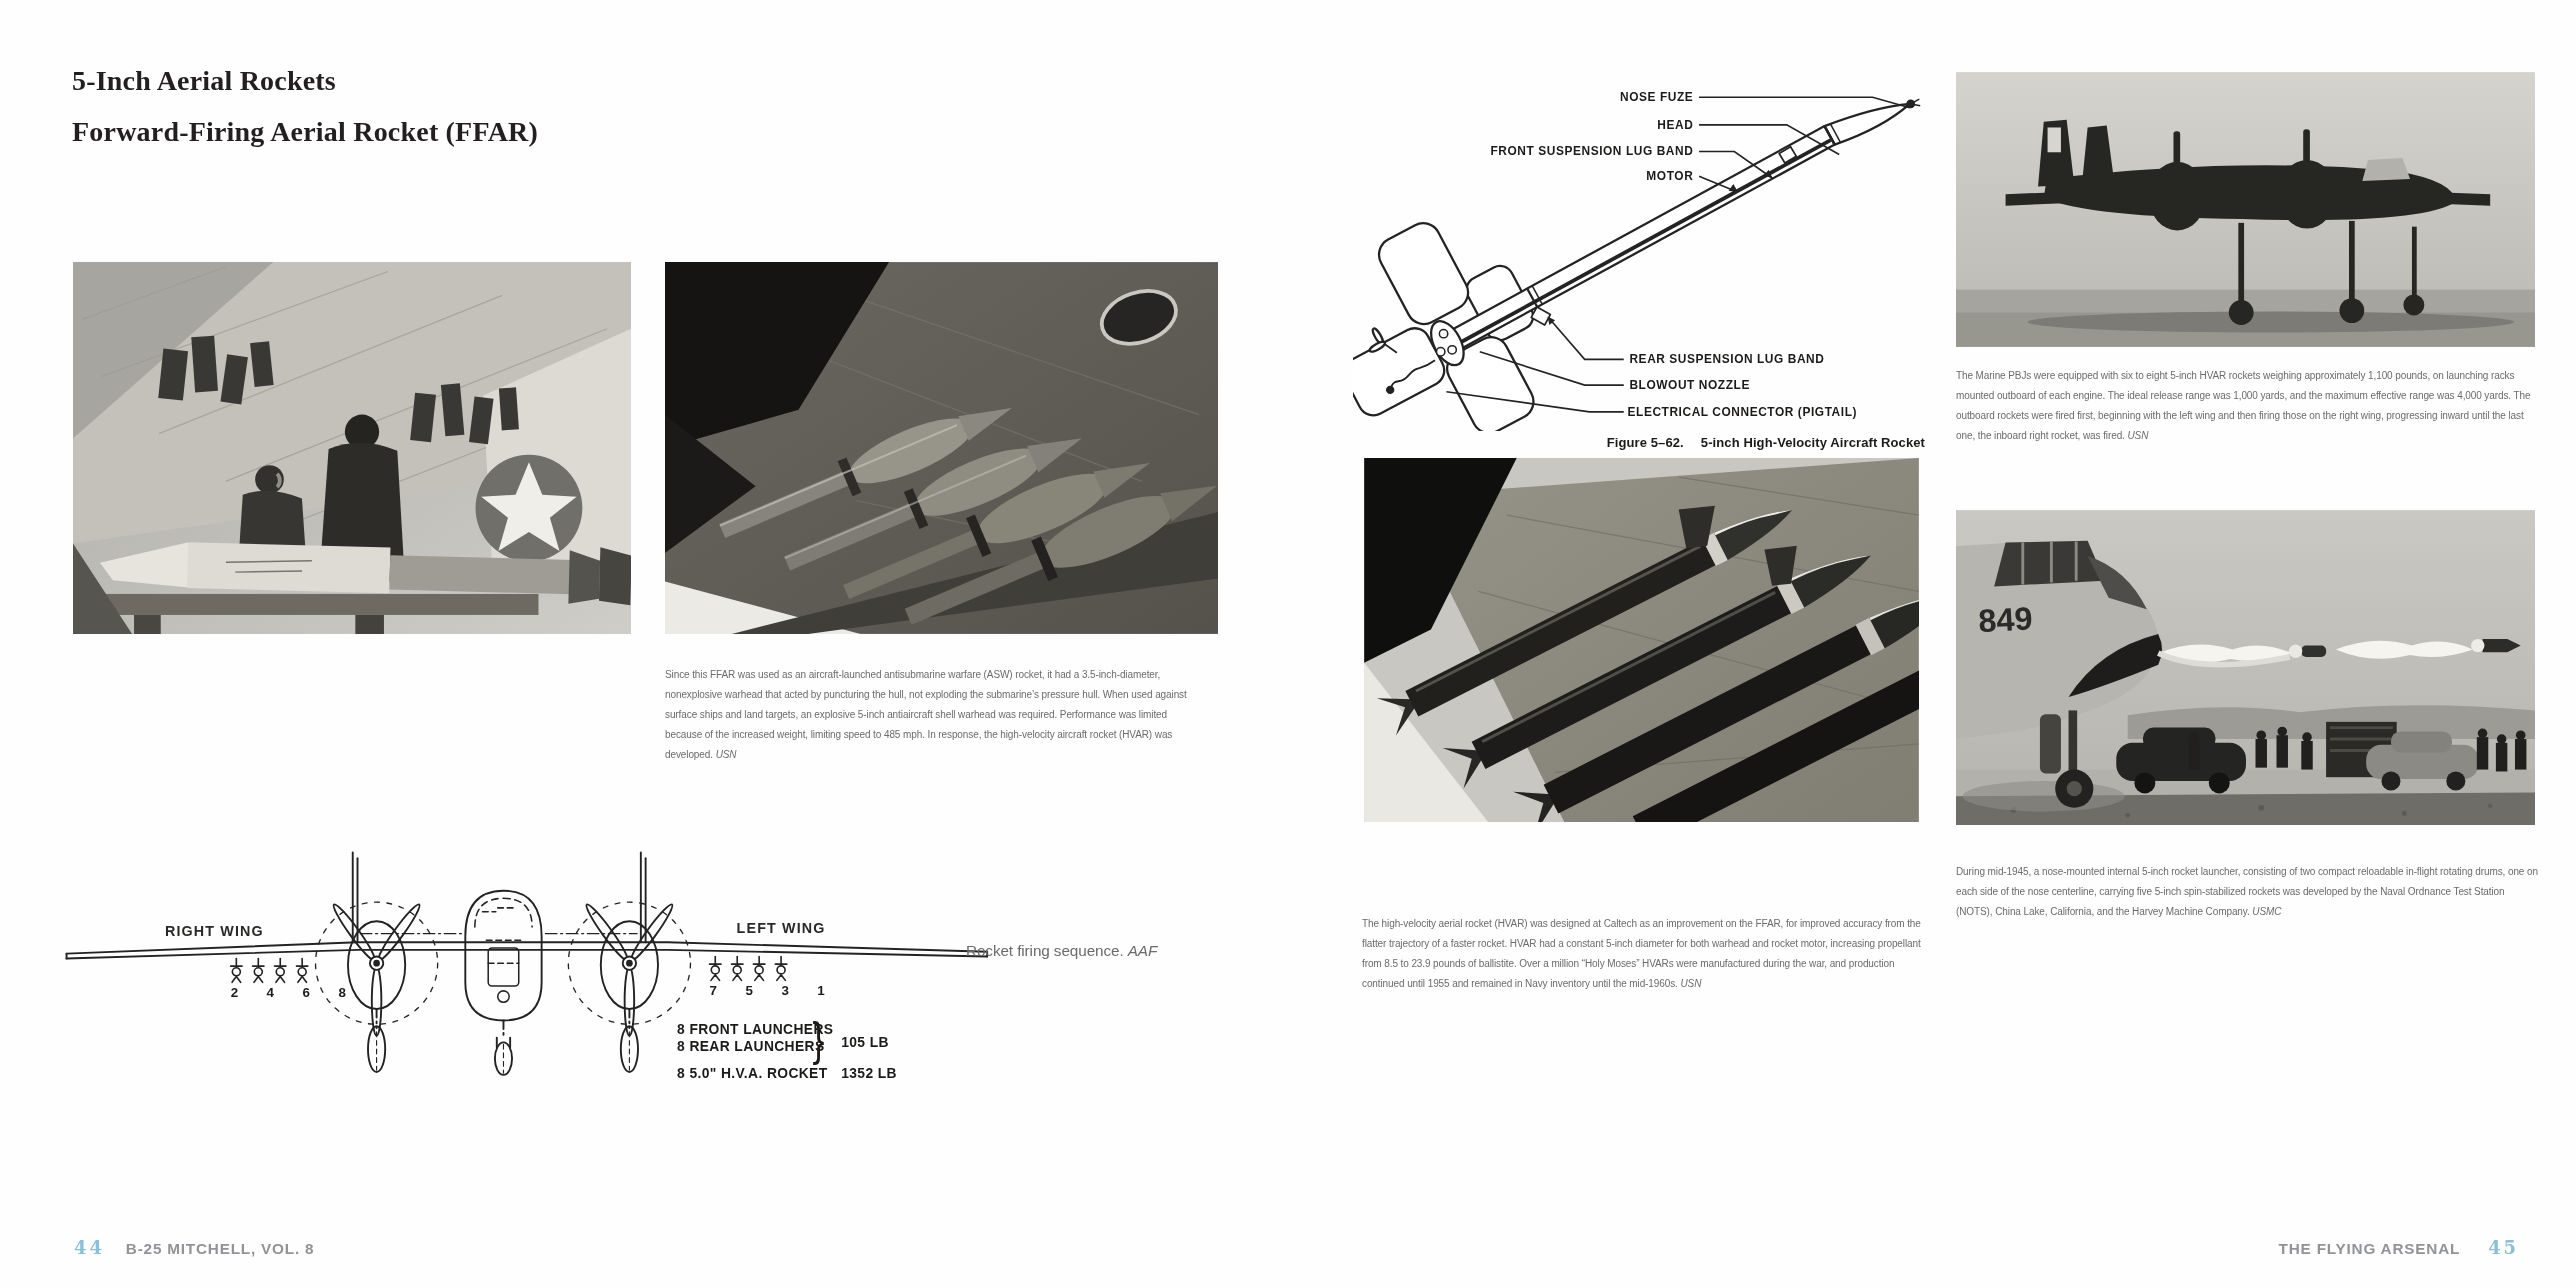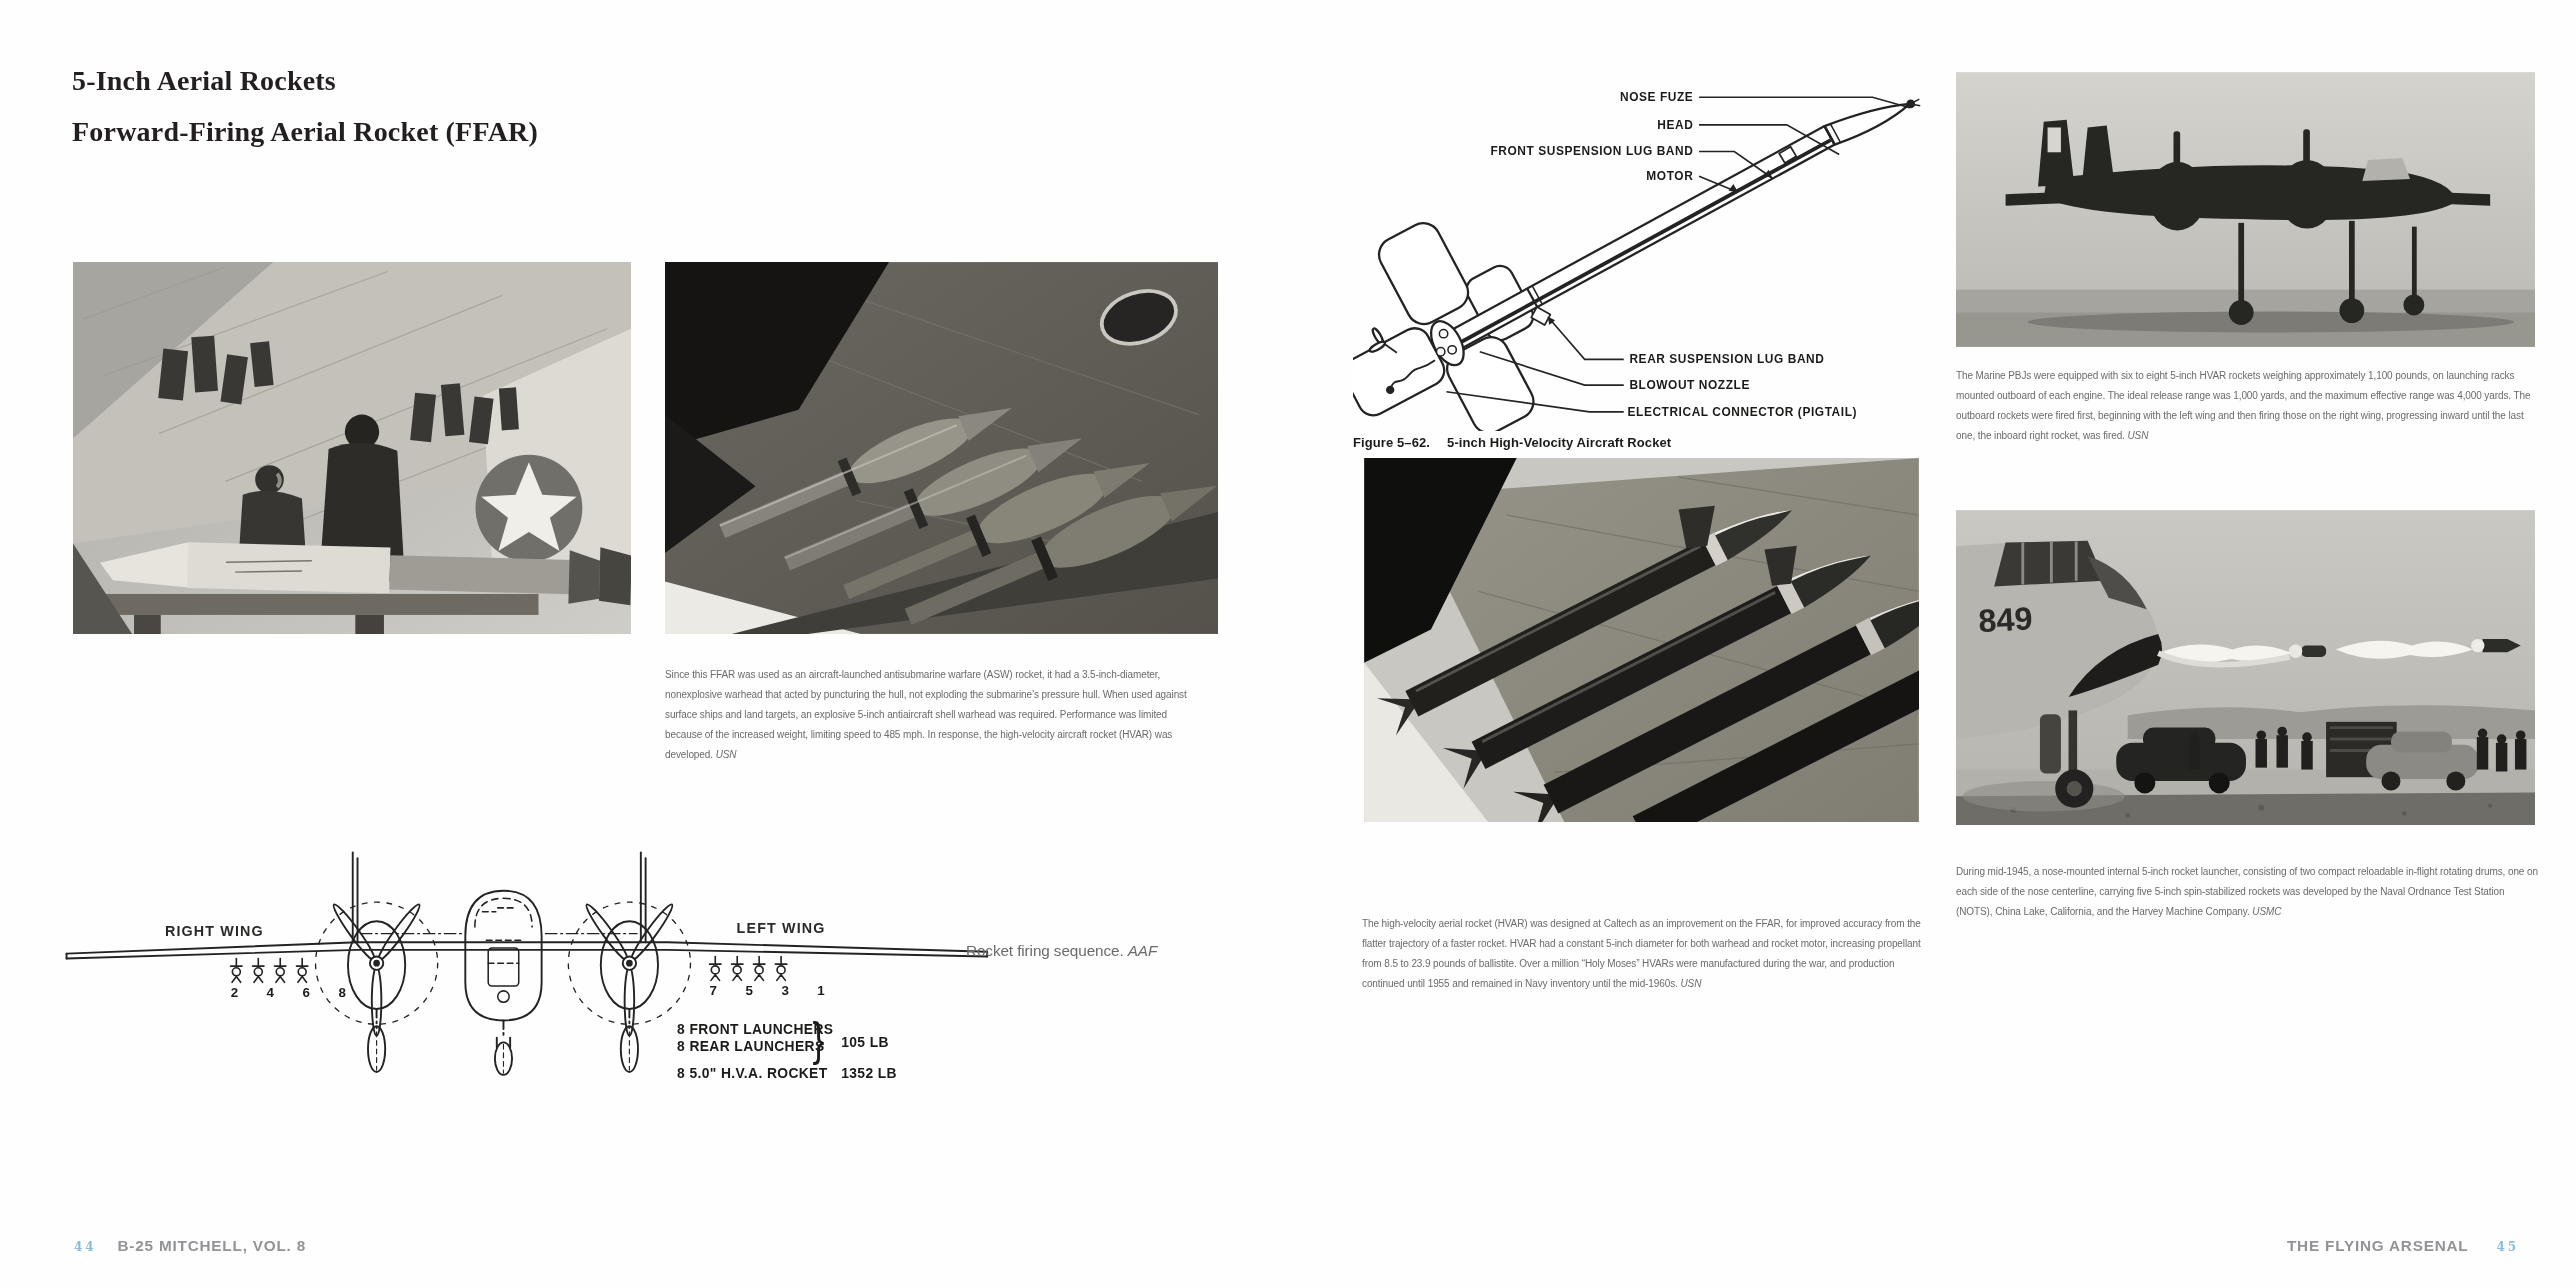--- a/index.html
+++ b/index.html
@@ -3,24 +3,24 @@
 <meta charset="utf-8">
 <style>
   html,body{margin:0;padding:0;background:#ffffff;}
   .spread{position:relative;width:2576px;height:1288px;background:#fefefe;overflow:hidden;
           font-family:"Liberation Sans",sans-serif;}
   .abs{position:absolute;}
   .h-serif{font-family:"Liberation Serif","DejaVu Serif",serif;font-weight:bold;color:#231f20;
            font-size:28px;line-height:1;letter-spacing:0.2px;}
   .cap{font-size:10px;line-height:20px;color:#6a6b6d;letter-spacing:-0.1px;}
   .cap i{font-style:italic;}
-  .figcap{font-size:13px;font-weight:bold;color:#1c1b19;text-align:left;letter-spacing:0.1px;}
+  .figcap{font-size:13px;font-weight:bold;color:#1c1b19;text-align:right;letter-spacing:0.1px;}
   .figcap .gap{display:inline-block;width:17px;}
   .footer{font-size:15.3px;letter-spacing:0.8px;color:#919396;font-weight:bold;}
-  .pagenum{font-family:"DejaVu Serif",serif;font-weight:bold;font-size:12px;color:#8abfd9;letter-spacing:2.9px;}
+  .pagenum{font-family:"DejaVu Serif",serif;font-weight:bold;font-size:18px;color:#8abfd9;letter-spacing:2.9px;}
   .fl{display:flex;align-items:baseline;gap:21px;}
   svg text{font-family:"Liberation Sans",sans-serif;}
   .dlabel{font-size:12.5px;font-weight:bold;letter-spacing:.6px;fill:#1c1b19;}
   .wlabel{font-size:15px;font-weight:600;letter-spacing:1.2px;fill:#2a2927;}
   .dnum{font-size:14px;font-weight:600;letter-spacing:13px;fill:#1c1b19;}
   .ttext{font-size:14.5px;font-weight:700;letter-spacing:.4px;fill:#1c1b19;}
 </style>
 </head>
 <body>
 

